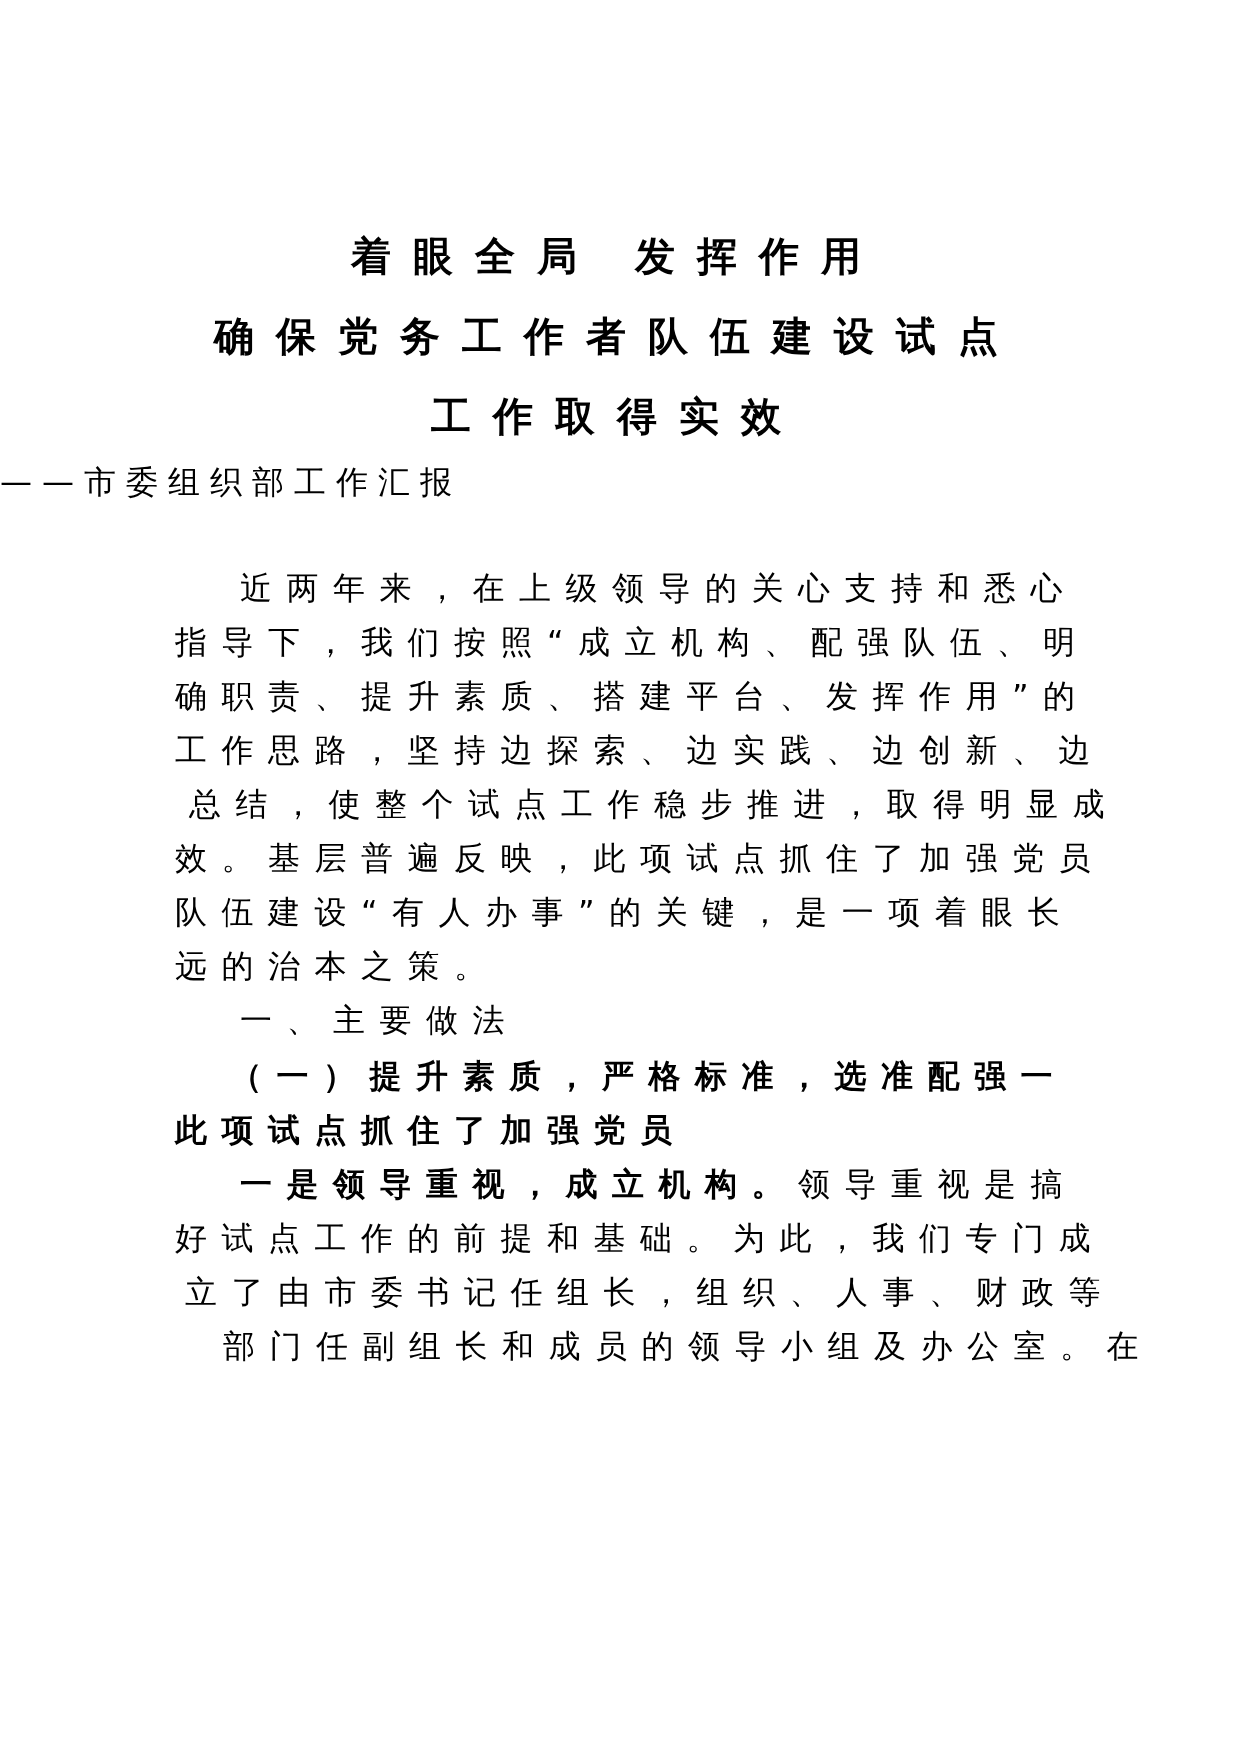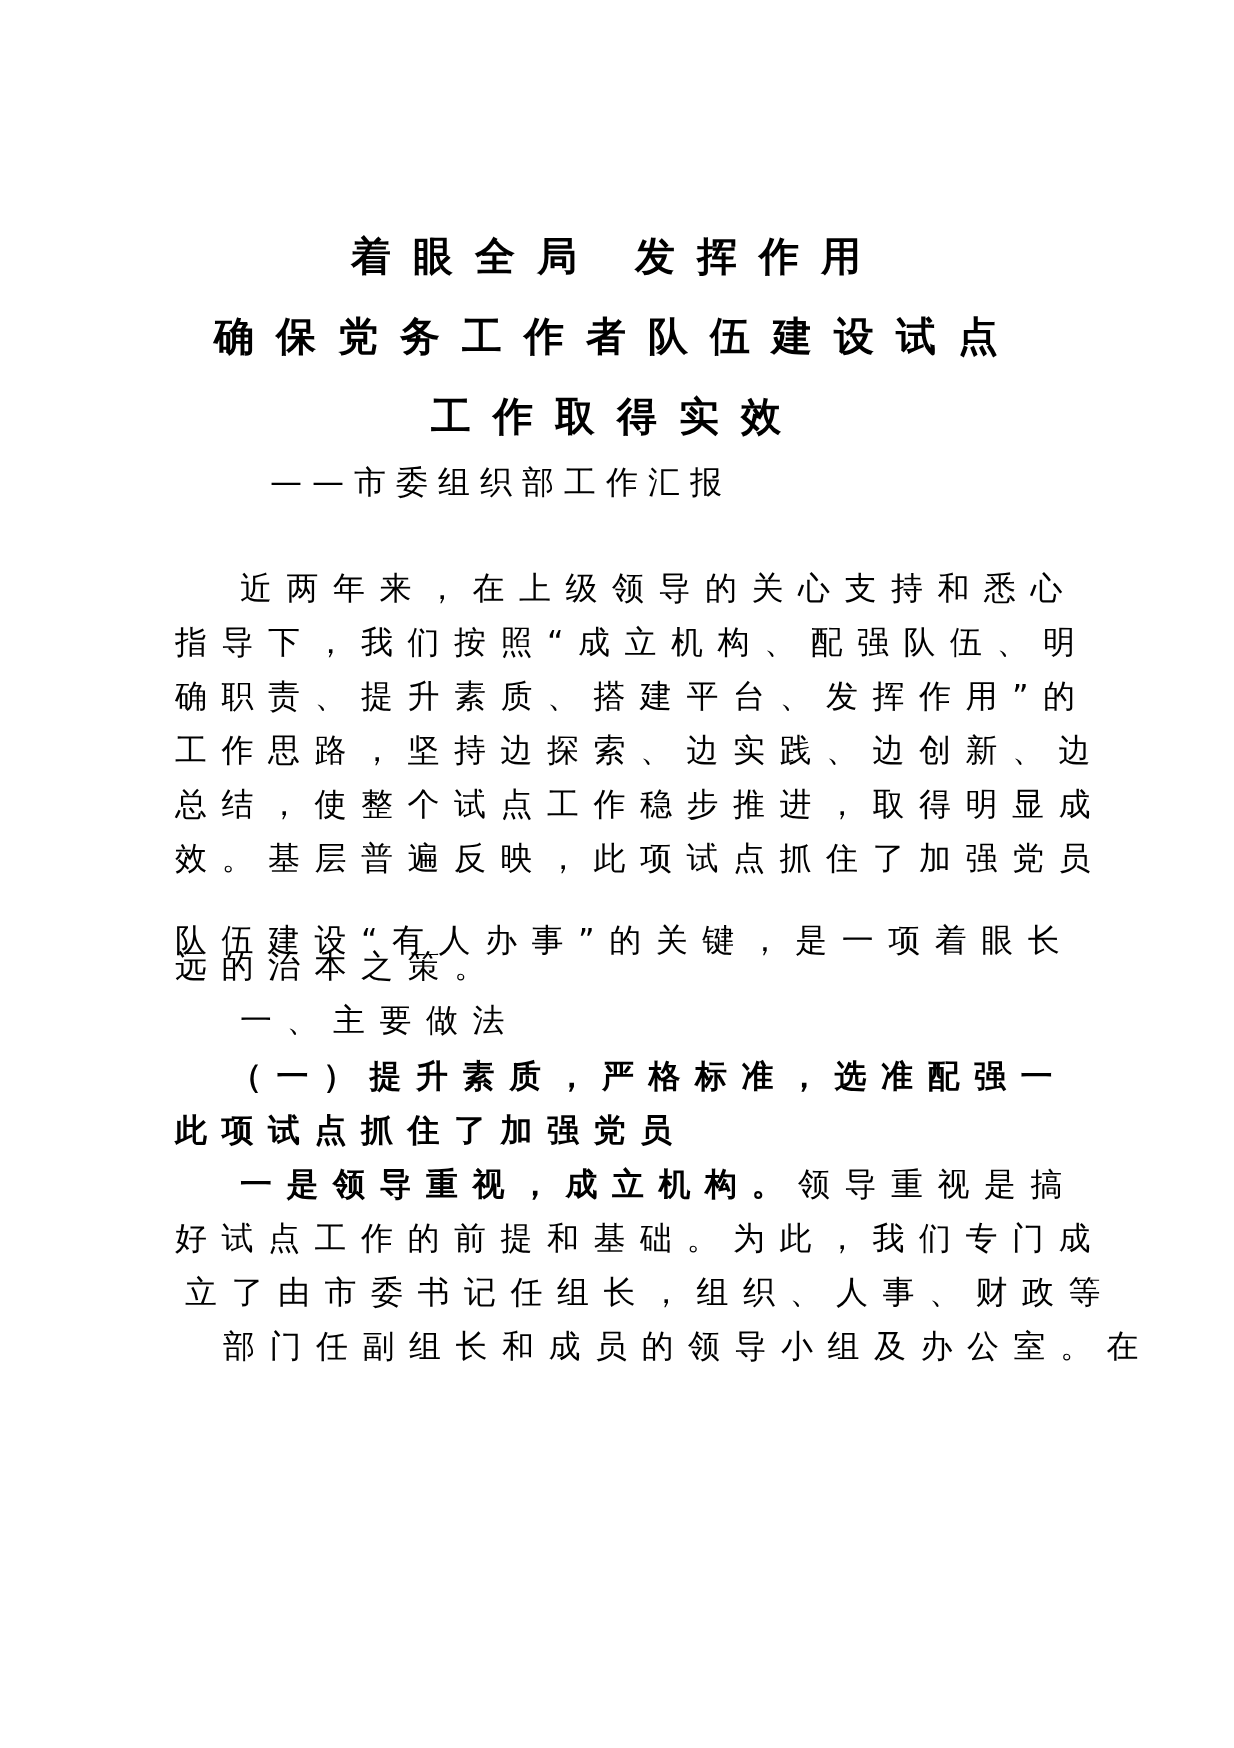--- a/index.html
+++ b/index.html
@@ -1,41 +1,41 @@
 <!DOCTYPE html>
 <html><head>
   <meta charset="utf-8">
   <style>
     html, body { margin:0; padding:0; background:#ffffff; }
     body { width:1234px; height:1748px; position:relative; overflow:hidden;
       font-family: "DejaVu Sans", "Liberation Sans", sans-serif; color:#000; }
     .title-line { position:absolute; left:0; width:1234px; text-align:center;
       font-weight:bold; font-size:40px; letter-spacing:22px; line-height:56px; }
-    .subtitle { position:absolute; left:0; width:1002px; text-align:center;
+    .subtitle { position:absolute; left:0; width:1002px; text-align:left;
       font-size:32px; letter-spacing:10px; line-height:40px; }
     .line { position:absolute; left:175px; width:890px; font-size:32px;
       line-height:40px; white-space:nowrap; letter-spacing:14.5px; }
     .bold { font-weight:bold; }
   </style>
 </head>
 <body>
 
 <div>
   <div class="title-line" style="top:228px;">着眼全局 发挥作用</div>
   <div class="title-line" style="top:308px;">确保党务工作者队伍建设试点</div>
   <div class="title-line" style="top:388px;">工作取得实效</div>
   <div class="subtitle" style="top:462px;">——市委组织部工作汇报</div>
 
   <div class="line" style="top:568px; left:240px; width:830px;">近两年来，在上级领导的关心支持和悉心</div>
   <div class="line" style="top:622px;">指导下，我们按照“成立机构、配强队伍、明</div>
   <div class="line" style="top:676px;">确职责、提升素质、搭建平台、发挥作用”的</div>
   <div class="line" style="top:730px;">工作思路，坚持边探索、边实践、边创新、边</div>
-  <div class="line" style="top:784px;">总结，使整个试点工作稳步推进，取得明显成</div>
+  <div class="line" style="top:784px;margin-left:14px;">总结，使整个试点工作稳步推进，取得明显成</div>
   <div class="line" style="top:838px;">效。基层普遍反映，此项试点抓住了加强党员</div>
-  <div class="line" style="top:892px;margin-top:28px;">队伍建设“有人办事”的关键，是一项着眼长</div>
+  <div class="line" style="top:892px;">队伍建设“有人办事”的关键，是一项着眼长</div>
   <div class="line" style="top:946px;">远的治本之策。</div>
 
   <div class="line" style="top:1000px; left:240px;">一、主要做法</div>
 
   <div class="line bold" style="top:1056px; left:230px;">（一）提升素质，严格标准，选准配强一</div>
   <div class="line bold" style="top:1110px;">此项试点抓住了加强党员</div>
 
   <div class="line" style="top:1164px; left:240px;">
     <span class="bold">一是领导重视，成立机构。</span><span>领导重视是搞</span>
   </div>

